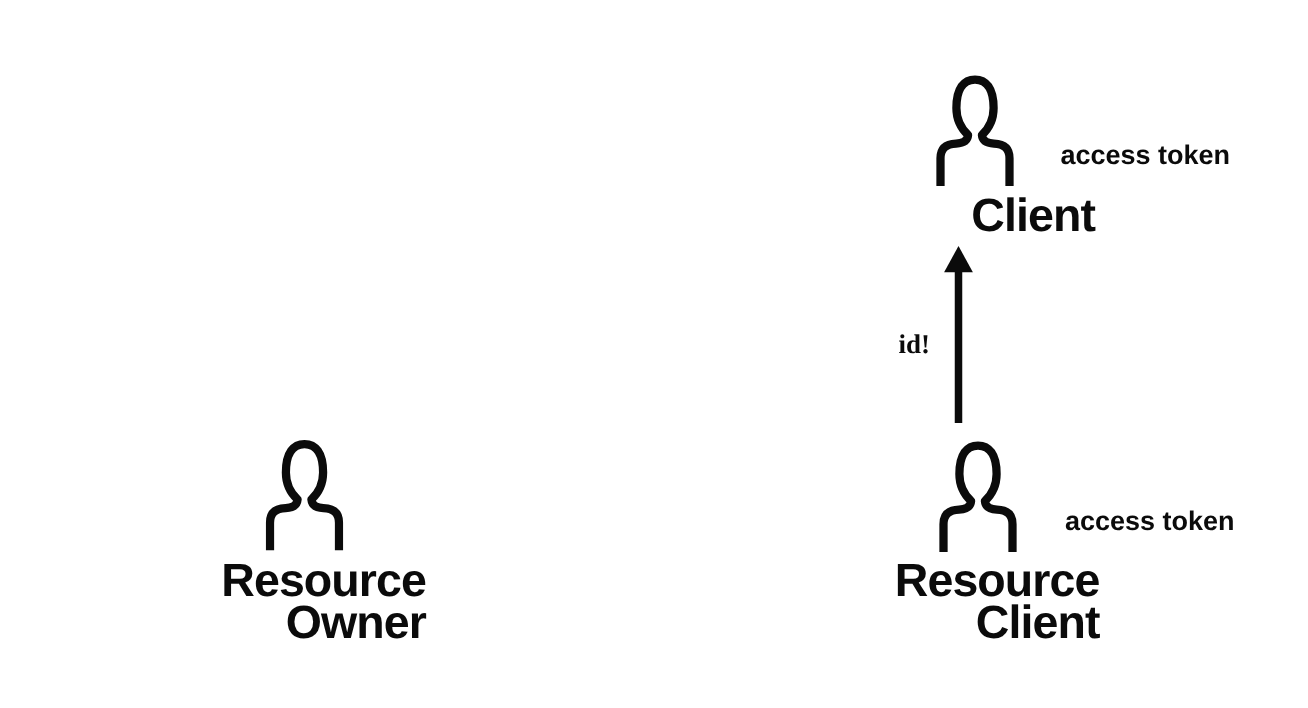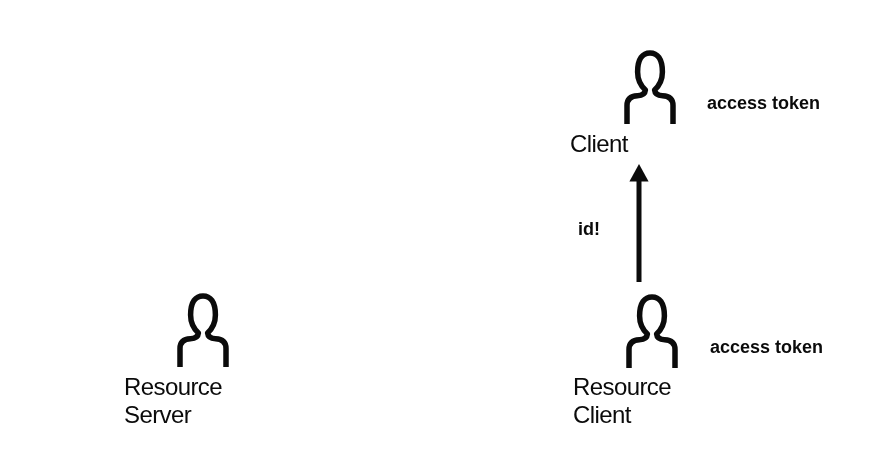--- a/index.html
+++ b/index.html
@@ -8,41 +8,41 @@
     width: 872px;
     height: 472px;
     background: #ffffff;
     overflow: hidden;
     font-family: "Liberation Sans", sans-serif;
     color: #0b0b0b;
   }
   .abs { position: absolute; }
   .person-icon svg, .arrow-icon svg { display: block; }
   .big-label {
-    font-size: 24px;
-    font-weight: 400;
+    font-size: 31px;
+    font-weight: 700;
     letter-spacing: -0.6px;
     line-height: 28px;
-    text-align: left;
+    text-align: right;
     color: #0b0b0b;
     white-space: nowrap;
   }
   .small-label {
     font-size: 18px;
     font-weight: 700;
     line-height: 16px;
     color: #0b0b0b;
     white-space: nowrap;
   }
   
   #client-icon   { left: 624px; top: 50px;  }
   #client-label  { left: 570px; top: 130px; width: 160px; }
   #token-top     { left: 707px; top: 95px;  }
   #flow-arrow    { left: 626px; top: 163px; }
-  #arrow-label   { left: 578px; top: 221px; width: 42px; text-align: left; }
+  #arrow-label   { left: 578px; top: 221px; width: 42px; text-align: right; font-family: Liberation Serif, serif; }
   #server-icon   { left: 626px; top: 294px; }
   #server-label  { left: 573px; top: 373px; width: 160px; }
   #token-bottom  { left: 710px; top: 339px; }
   #owner-icon    { left: 177px; top: 293px; }
   #owner-label   { left: 124px; top: 373px; width: 160px; }
 </style>
 </head>
 <body>
 
 <div class="stage">
@@ -101,16 +101,16 @@
                C 13.6,8.6 18.8,3 26,3
                C 33.2,3 38.4,8.6 38.4,22
                C 38.4,28.3 36.6,34.4 30.6,40
                C 30.9,43.6 33.9,45.5 38.6,45.7
                C 45.4,46 49,49 49,55.5
                V 74" fill="none" stroke="#0b0b0b" stroke-width="5.5" stroke-linecap="butt" stroke-linejoin="round"></path>
     </svg>
   </span>
   <div id="owner-label" class="abs big-label">
     <div>Resource</div>
-    <div>Server</div>
+    <div>Owner</div>
   </div>
 
 </div>
 
 </body></html>

